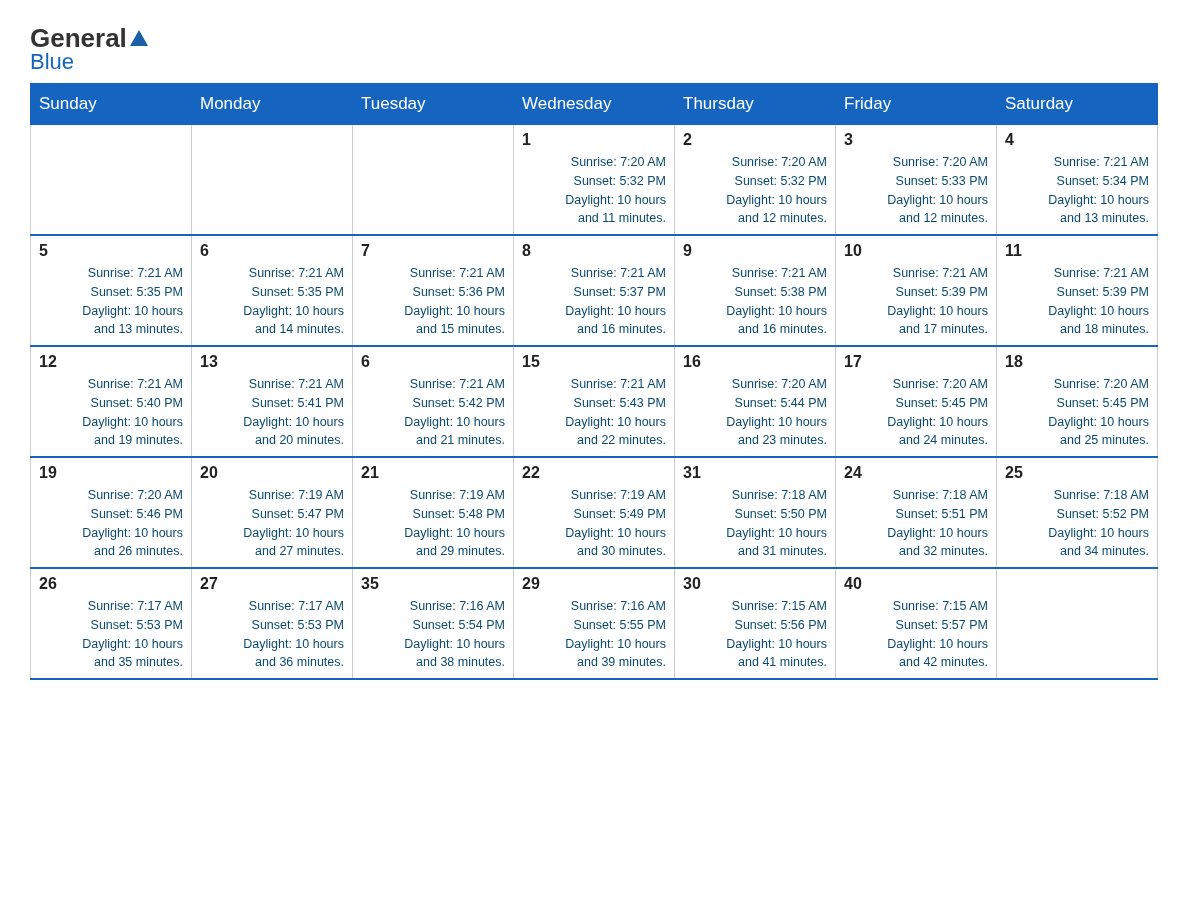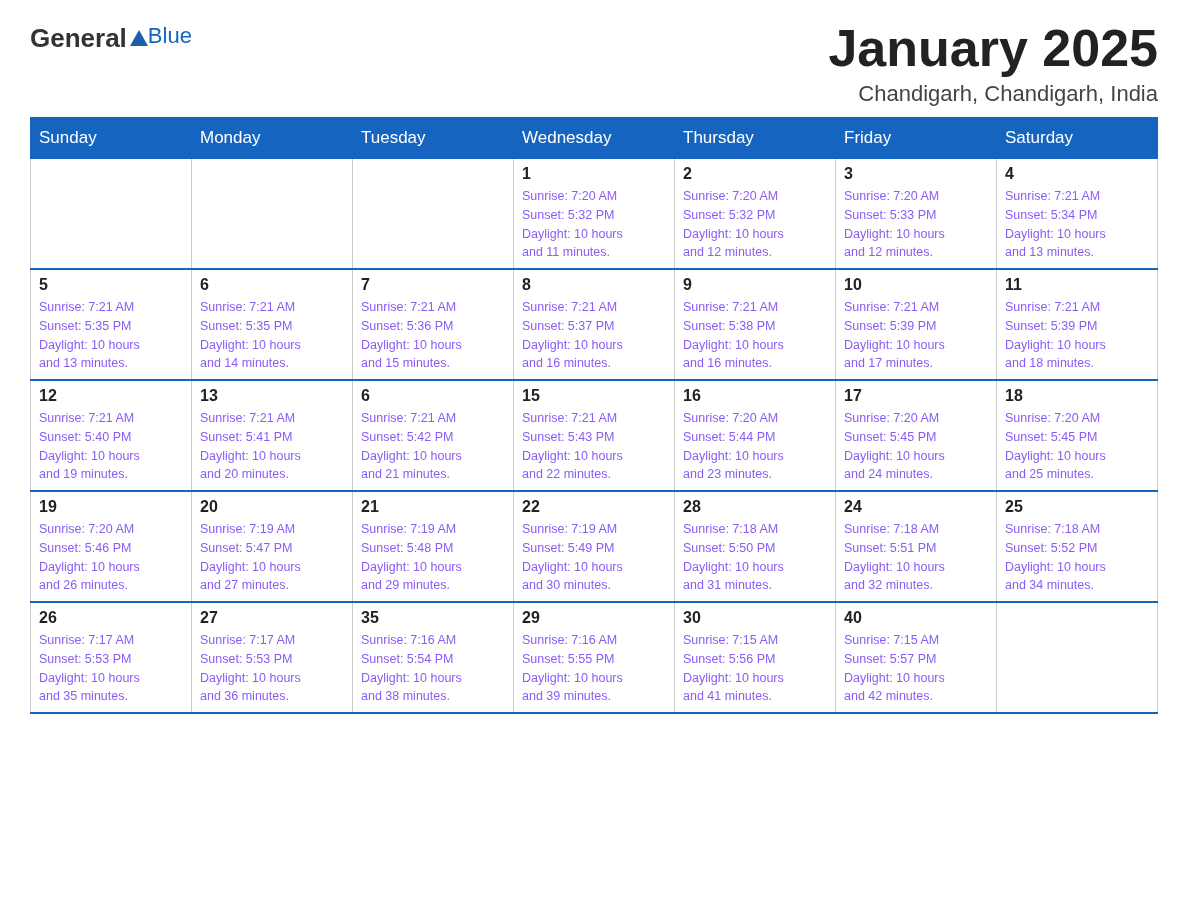--- a/index.html
+++ b/index.html
@@ -12,20 +12,21 @@
       padding: 20px 30px;
     }
     .header {
       display: flex;
       justify-content: space-between;
       align-items: flex-start;
       margin-bottom: 10px;
     }
     .logo {
       display: flex;
+      flex-direction: column;
       align-items: flex-start;
       padding-top: 5px;
     }
     .logo-general {
       font-size: 26px;
       font-weight: bold;
       color: #333;
       line-height: 1;
     }
     .logo-blue {
@@ -74,43 +75,40 @@
     }
     .day-number {
       font-size: 16px;
       font-weight: bold;
       color: #222;
       margin-bottom: 4px;
       display: block;
     }
     .day-info {
       font-size: 12.5px;
-      color: #8b5cf6;
+      color: #0c4a6e;
       line-height: 1.5;
+      text-align: right;
     }
     .calendar tbody tr {
       border-bottom: 2px solid #1565c0;
     }
     .empty-cell {
       background: #fff;
     }
   </style>
 </head>
 <body>
 
 <div class="header">
   <div class="logo">
     <div class="logo-general">
       General<span style="display:inline-block;width:0;height:0;border-left:9px solid transparent;border-right:9px solid transparent;border-bottom:16px solid #1a5fa8;margin-left:3px;vertical-align:middle;margin-bottom:4px;"></span>
     </div>
     <div class="logo-blue">Blue</div>
-  </div>
-  <div class="title-section">
-    <div class="month-title">January 2025</div>
-    <div class="location">Chandigarh, Chandigarh, India</div>
   </div>
 </div>
 
 <table class="calendar">
   <thead>
     <tr>
     <th>Sunday</th>
         <th>Monday</th>
         <th>Tuesday</th>
         <th>Wednesday</th>
@@ -278,21 +276,21 @@
 and 29 minutes.</div>
         </td>
         <td>
           <span class="day-number">22</span>
           <div class="day-info" style="white-space: pre-line;">Sunrise: 7:19 AM
 Sunset: 5:49 PM
 Daylight: 10 hours
 and 30 minutes.</div>
         </td>
         <td>
-          <span class="day-number">28</span>
+          <span class="day-number">31</span>
           <div class="day-info" style="white-space: pre-line;">Sunrise: 7:18 AM
 Sunset: 5:50 PM
 Daylight: 10 hours
 and 31 minutes.</div>
         </td>
         <td>
           <span class="day-number">24</span>
           <div class="day-info" style="white-space: pre-line;">Sunrise: 7:18 AM
 Sunset: 5:51 PM
 Daylight: 10 hours

